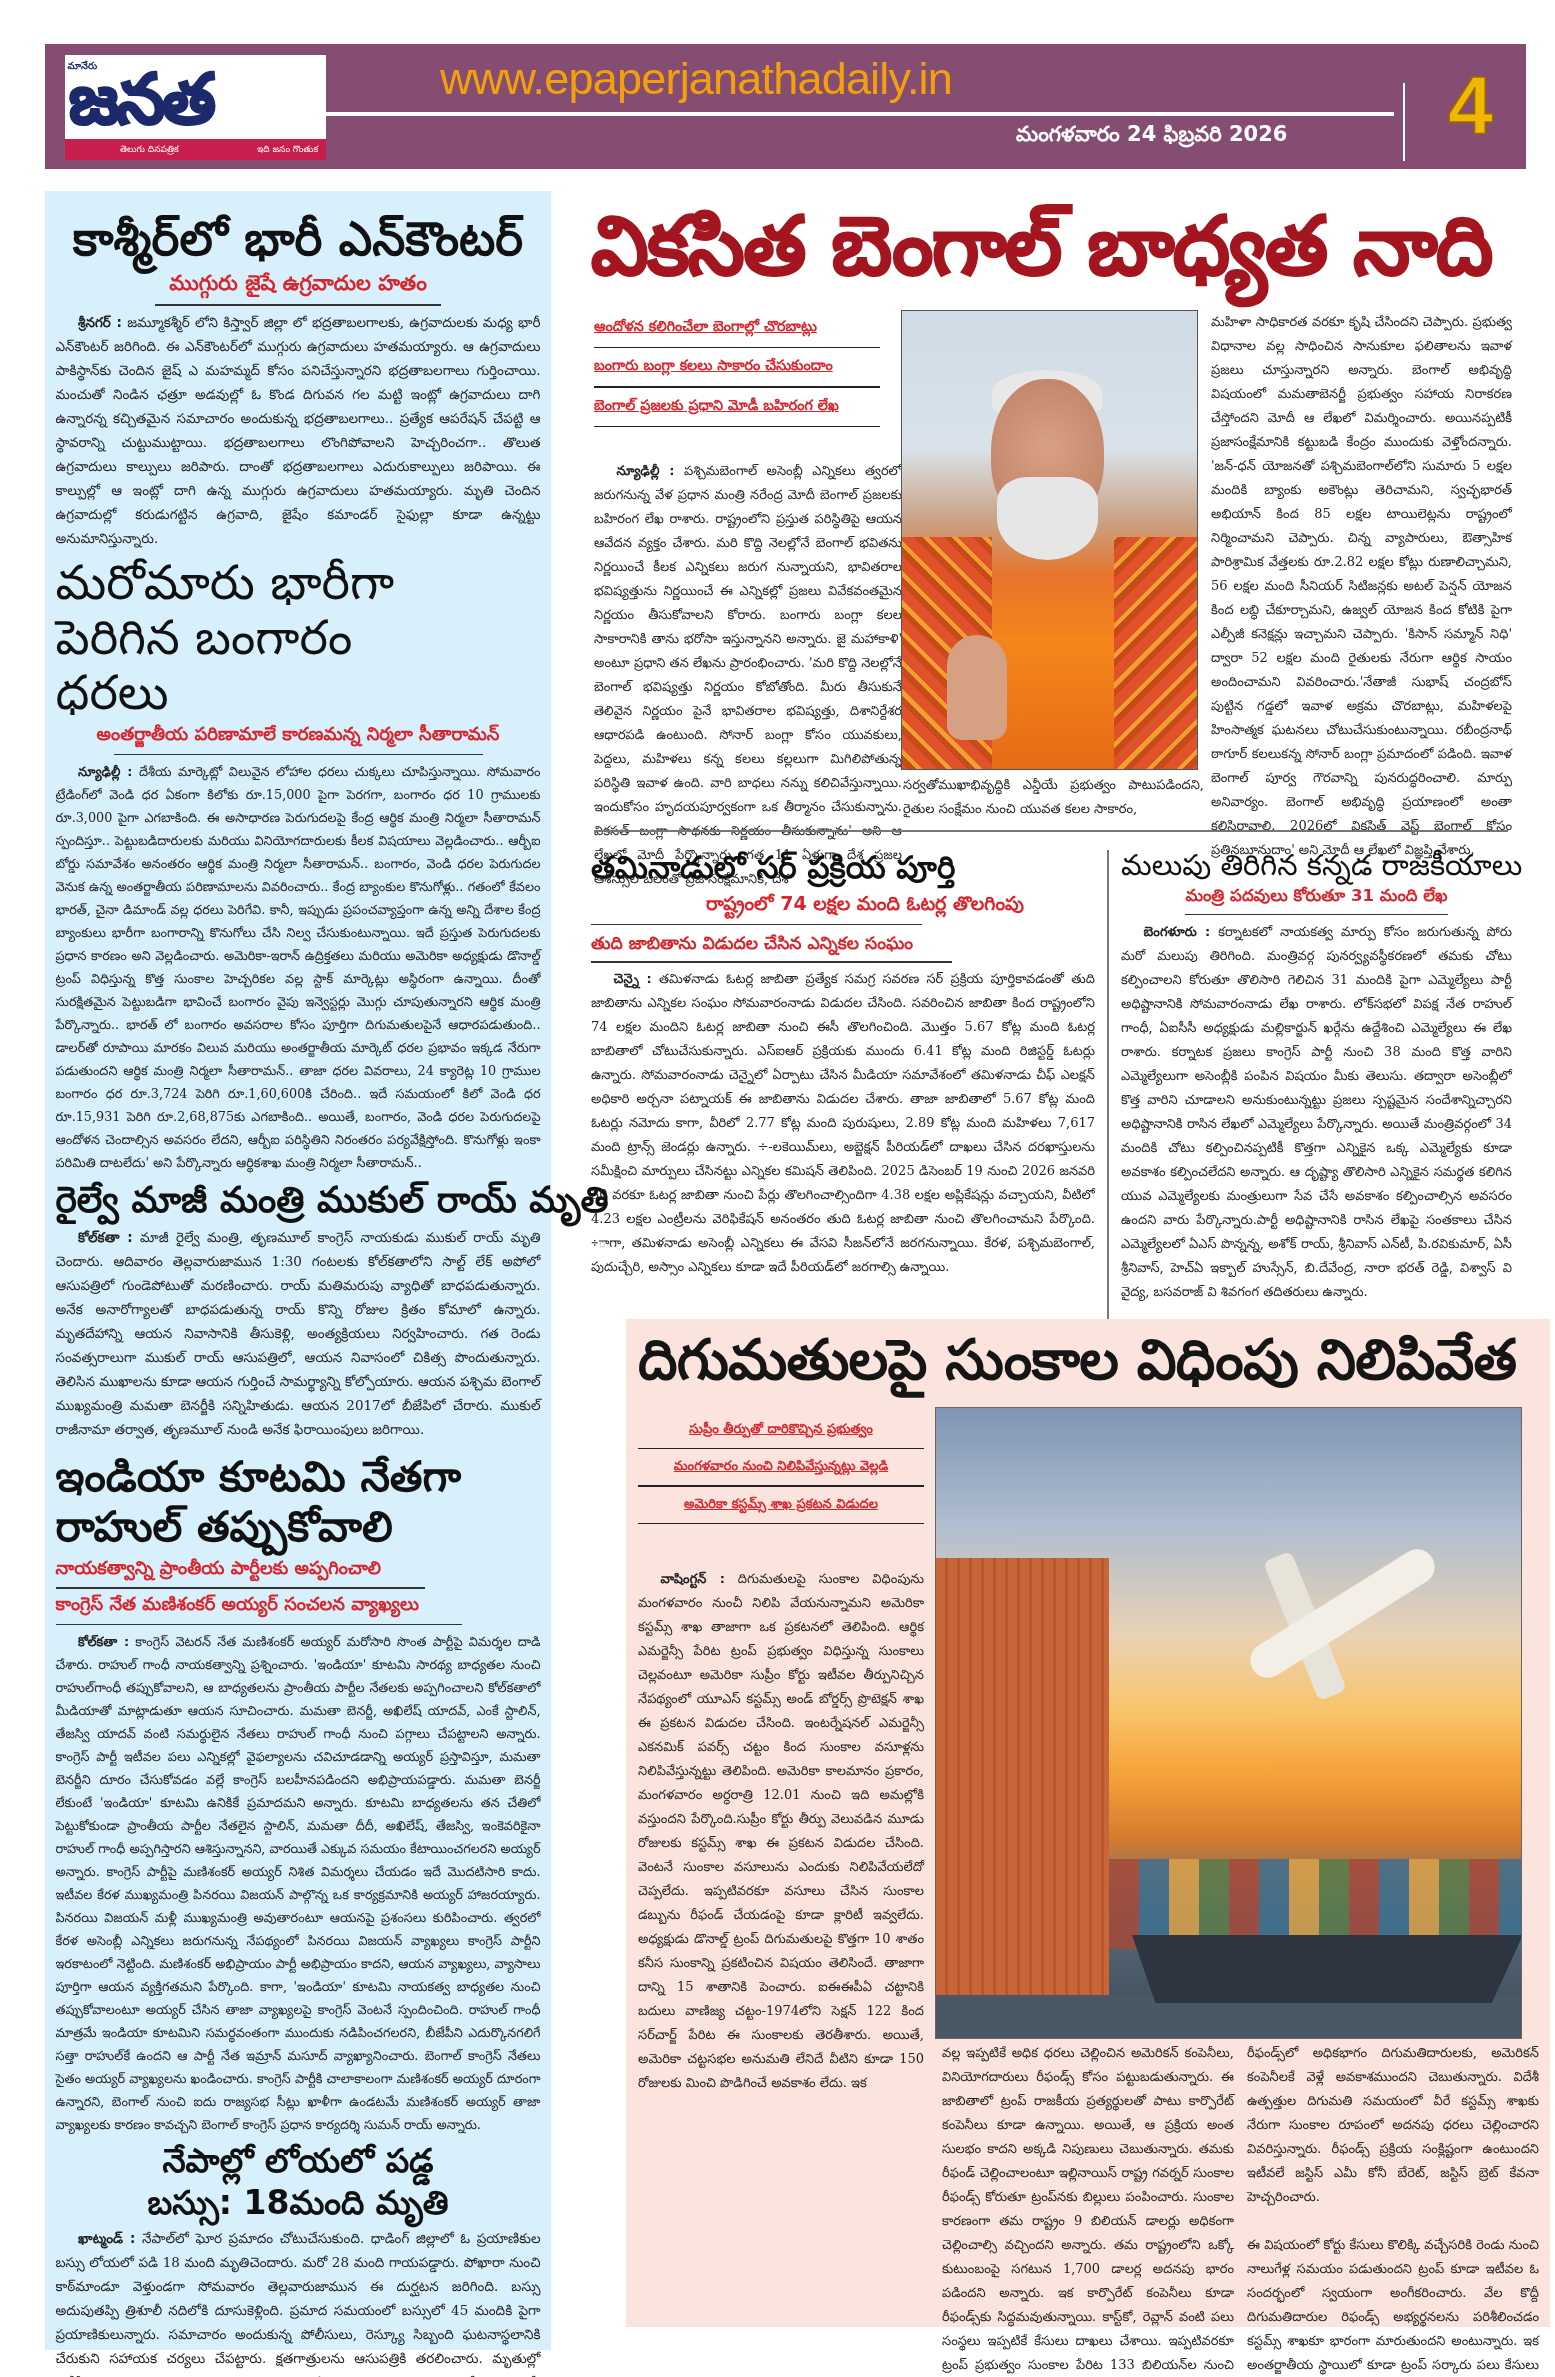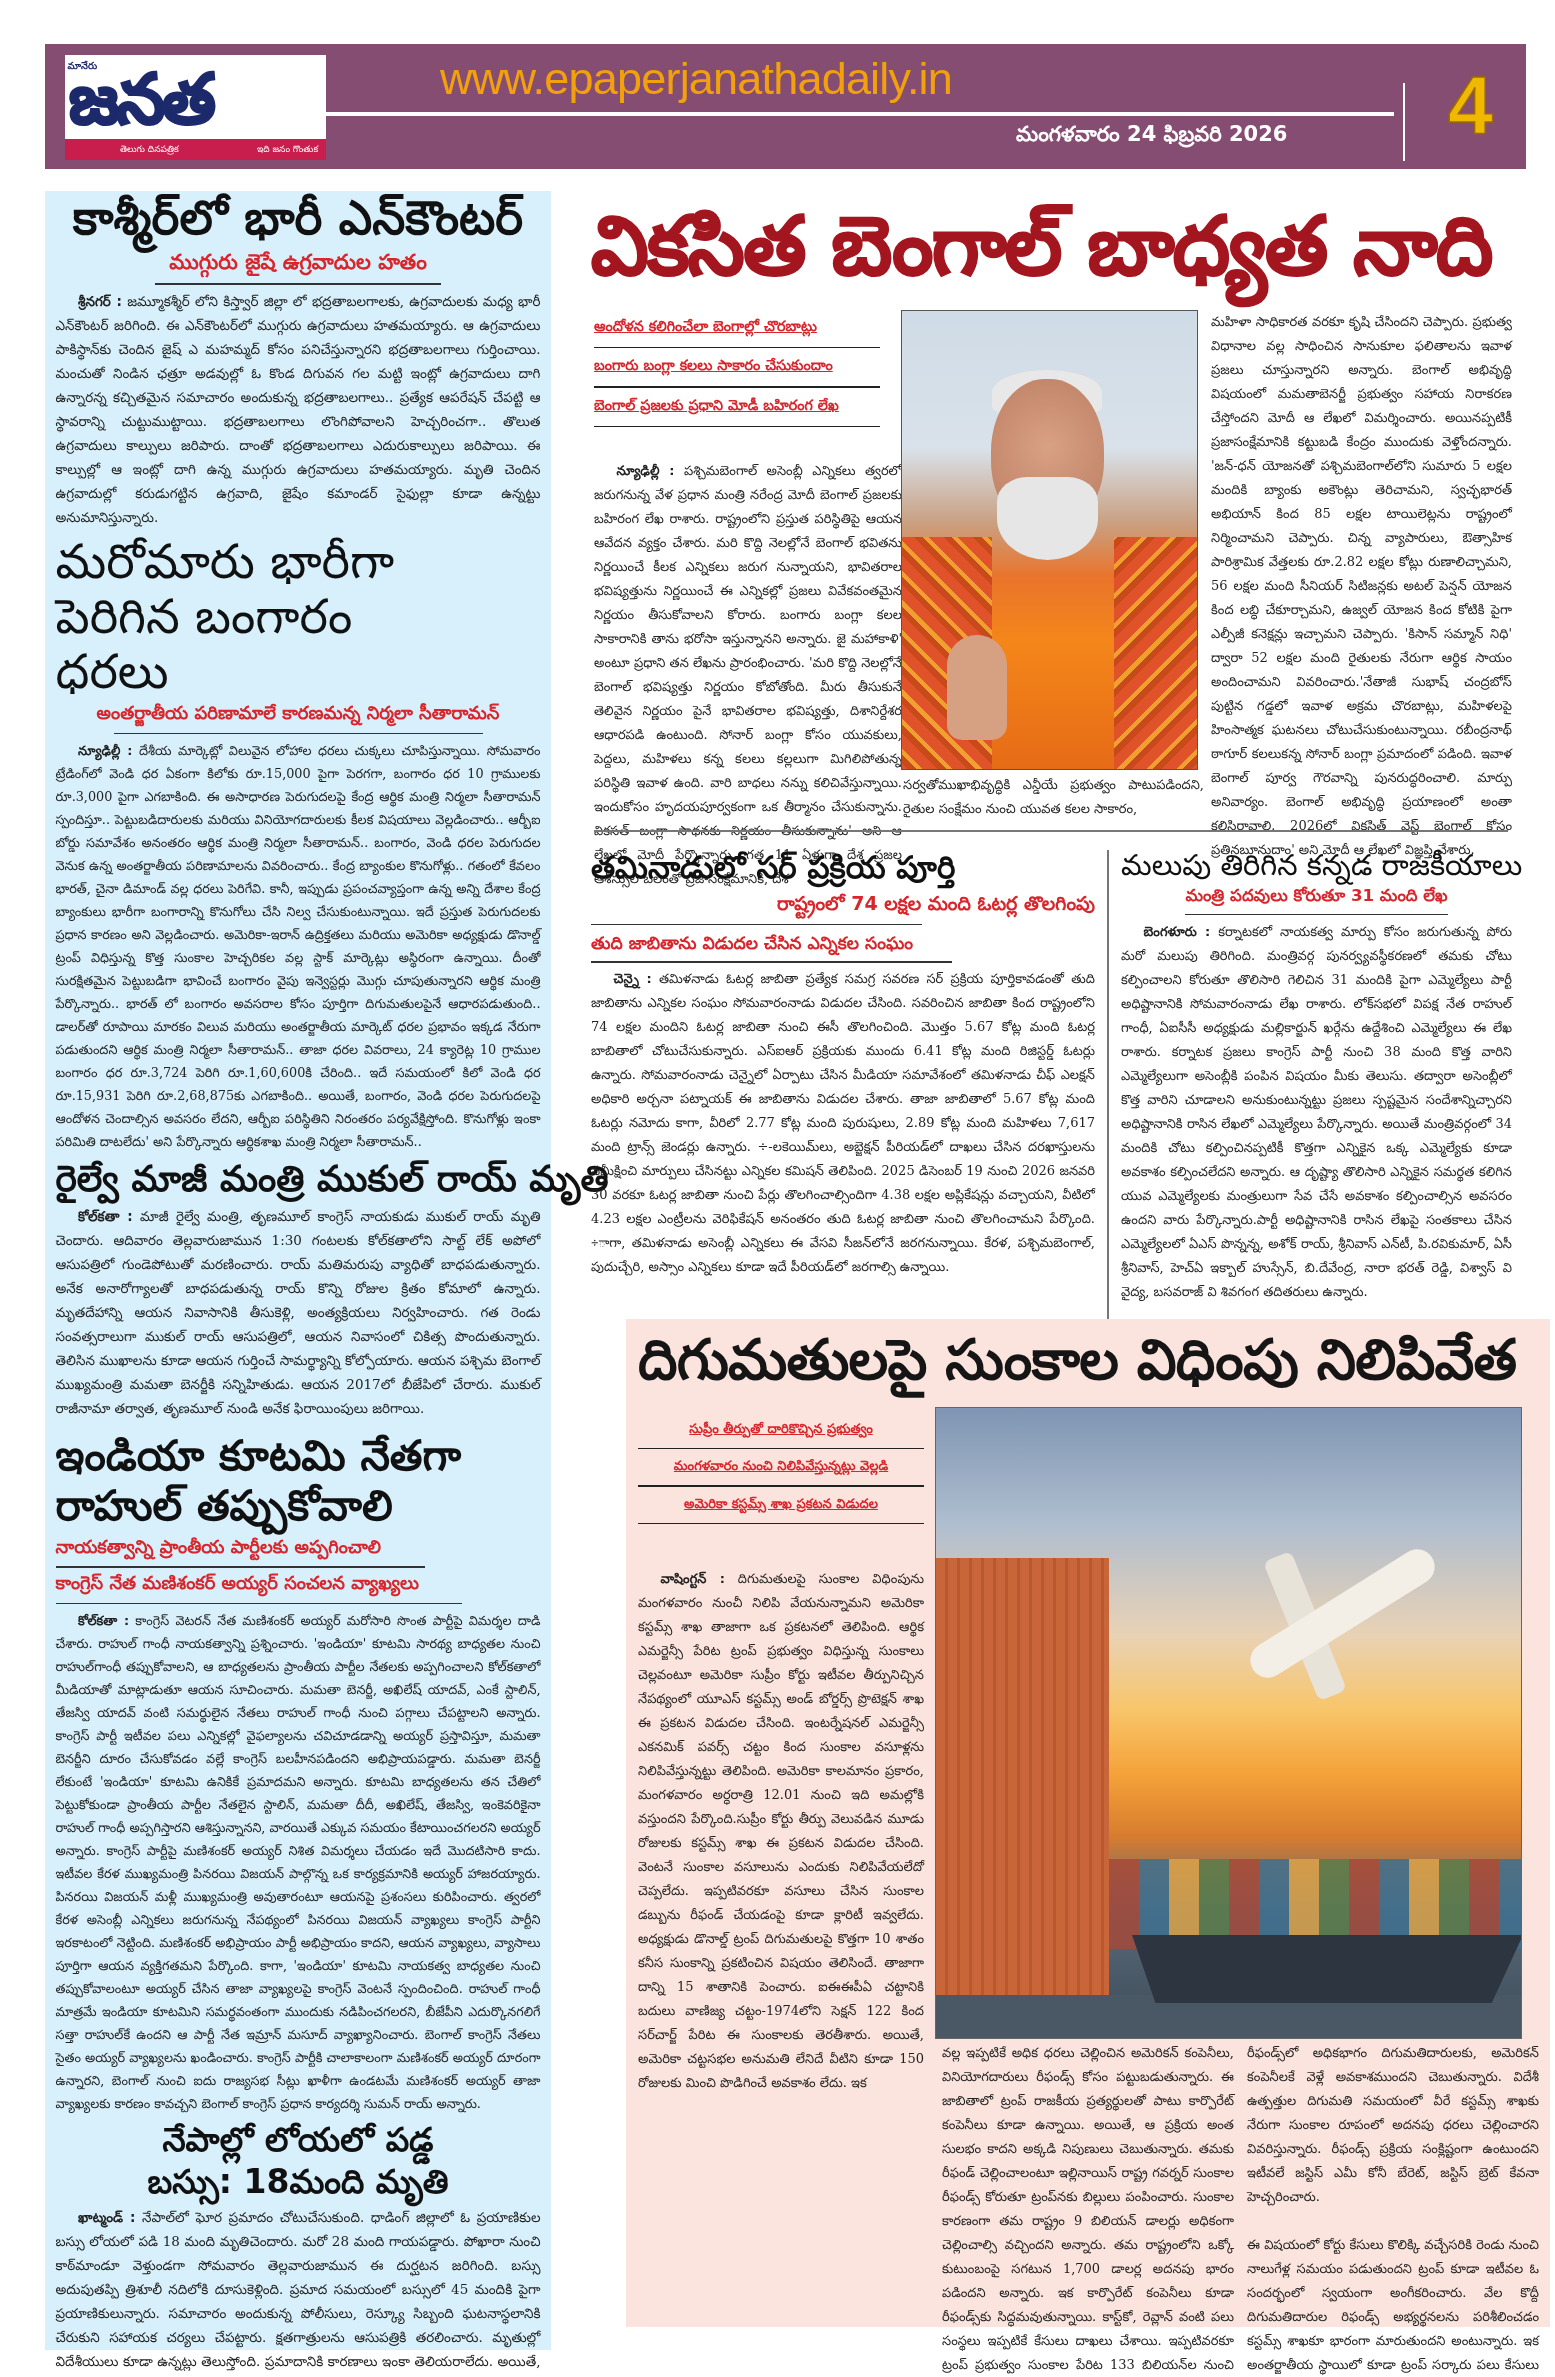--- a/index.html
+++ b/index.html
@@ -84,21 +84,21 @@
   </div>
   <div class="site-url">www.epaperjanathadaily.in</div>
   <div class="mast-rule"></div>
   <div class="mast-vline"></div>
   <div class="mast-date">మంగళవారం 24 ఫిబ్రవరి 2026</div>
   <div class="page-num">4</div>
 </header>
 
 <section class="left-col">
 
-  <article class="story" style="padding-top:2px;">
+  <article class="story" style="padding-top:23px;">
     <h2 class="head-bold" style="font-size:47px; white-space:nowrap; text-align:center;">కాశ్మీర్‌లో భారీ ఎన్‌కౌంటర్</h2>
     <div class="subhead-red" style="font-size:21px; margin-top:7.5px;">ముగ్గురు జైషే ఉగ్రవాదుల హతం</div>
     <div class="rule" style="width:286px;"></div>
     <p class="body-text" style="text-indent:22.6px;"><span class="dateline">శ్రీనగర్ :</span> <span>జమ్మూకశ్మీర్ లోని కిస్త్వార్ జిల్లా లో భద్రతాబలగాలకు, ఉగ్రవాదులకు మధ్య భారీ ఎన్‌కౌంటర్ జరిగింది. ఈ ఎన్‌కౌంటర్‌లో ముగ్గురు ఉగ్రవాదులు హతమయ్యారు. ఆ ఉగ్రవాదులు పాకిస్థాన్‌కు చెందిన జైష్ ఎ మహమ్మద్ కోసం పనిచేస్తున్నారని భద్రతాబలగాలు గుర్తించాయి. మంచుతో నిండిన ఛత్రూ అడవుల్లో ఓ కొండ దిగువన గల మట్టి ఇంట్లో ఉగ్రవాదులు దాగి ఉన్నారన్న కచ్చితమైన సమాచారం అందుకున్న భద్రతాబలగాలు.. ప్రత్యేక ఆపరేషన్ చేపట్టి ఆ స్థావరాన్ని చుట్టుముట్టాయి. భద్రతాబలగాలు లొంగిపోవాలని హెచ్చరించగా.. తొలుత ఉగ్రవాదులు కాల్పులు జరిపారు. దాంతో భద్రతాబలగాలు ఎదురుకాల్పులు జరిపాయి. ఈ కాల్పుల్లో ఆ ఇంట్లో దాగి ఉన్న ముగ్గురు ఉగ్రవాదులు హతమయ్యారు. మృతి చెందిన ఉగ్రవాదుల్లో కరుడుగట్టిన ఉగ్రవాది, జైషేం కమాండర్ సైఫుల్లా కూడా ఉన్నట్టు అనుమానిస్తున్నారు.</span></p>
   </article>
 
   <article class="story" style="margin-top:4.5px;">
     <h2 class="head-bold" style="font-size:48px; font-weight:normal; font-family:'DejaVu Serif',serif; line-height:1.15; width:406px;">మరోమారు భారీగా పెరిగిన బంగారం ధరలు</h2>
     <div class="subhead-red" style="font-size:18px; margin-top:3px;">అంతర్జాతీయ పరిణామాలే కారణమన్న నిర్మలా సీతారామన్</div>
     <div class="rule" style="width:369px;"></div>
@@ -155,21 +155,21 @@
 
 <div class="lead-text-bottom">
   <p class="body-text sm" style="width:301px;">సర్వతోముఖాభివృద్ధికి ఎన్డీయే ప్రభుత్వం పాటుపడిందని, రైతుల సంక్షేమం నుంచి యువత కలల సాకారం,</p>
 </div>
 
 <div class="hsep"></div>
 <div class="vsep"></div>
 
 <article class="tn-story">
   <h2 class="head-bold" style="font-size:31px; white-space:nowrap; line-height:1.4;">తమినాడులో సర్ ప్రక్రియ పూర్తి</h2>
-  <div class="subhead-red" style="font-size:19px; text-align:right; margin-top:3px;margin-left:44px;">రాష్ట్రంలో 74 లక్షల మంది ఓటర్ల తొలగింపు</div>
+  <div class="subhead-red" style="font-size:19px; text-align:center; margin-top:3px;margin-left:44px;">రాష్ట్రంలో 74 లక్షల మంది ఓటర్ల తొలగింపు</div>
   <div class="rule" style="width:331px; margin-left:0;"></div>
   <div class="subhead-red" style="font-size:17.3px; text-align:left; margin-top:7.5px;">తుది జాబితాను విడుదల చేసిన ఎన్నికల సంఘం</div>
   <div class="rule" style="width:361px; margin-left:0;"></div>
   <p class="body-text sm" style="text-indent:22.6px;"><span class="dateline">చెన్నై :</span> <span>తమిళనాడు ఓటర్ల జాబితా ప్రత్యేక సమగ్ర సవరణ సర్ ప్రక్రియ పూర్తికావడంతో తుది జాబితాను ఎన్నికల సంఘం సోమవారంనాడు విడుదల చేసింది. సవరించిన జాబితా కింద రాష్ట్రంలోని 74 లక్షల మందిని ఓటర్ల జాబితా నుంచి ఈసీ తొలగించింది. మొత్తం 5.67 కోట్ల మంది ఓటర్ల బాబితాలో చోటుచేసుకున్నారు. ఎస్ఐఆర్ ప్రక్రియకు ముందు 6.41 కోట్ల మంది రిజిస్టర్డ్ ఓటర్లు ఉన్నారు. సోమవారంనాడు చెన్నైలో ఏర్పాటు చేసిన మీడియా సమావేశంలో తమిళనాడు చీఫ్ ఎలక్షన్ అధికారి అర్చనా పట్నాయక్ ఈ జాబితాను విడుదల చేశారు. తాజా జాబితాలో 5.67 కోట్ల మంది ఓటర్లు నమోదు కాగా, వీరిలో 2.77 కోట్ల మంది పురుషులు, 2.89 కోట్ల మంది మహిళలు 7,617 మంది ట్రాన్స్ జెండర్లు ఉన్నారు. ÷-లకెయిమ్‌లు, అబ్జెక్షన్ పీరియడ్‌లో దాఖలు చేసిన దరఖాస్తులను సమీక్షించి మార్పులు చేసినట్టు ఎన్నికల కమిషన్ తెలిపింది. 2025 డిసెంబర్ 19 నుంచి 2026 జనవరి 30 వరకూ ఓటర్ల జాబితా నుంచి పేర్లు తొలగించాల్సిందిగా 4.38 లక్షల అప్లికేషన్లు వచ్చాయని, వీటిలో 4.23 లక్షల ఎంట్రీలను వెరిఫికేషన్ అనంతరం తుది ఓటర్ల జాబితా నుంచి తొలగించామని పేర్కొంది. ÷ాగా, తమిళనాడు అసెంబ్లీ ఎన్నికలు ఈ వేసవి సీజన్‌లోనే జరగనున్నాయి. కేరళ, పశ్చిమబెంగాల్, పుదుచ్చేరి, అస్సాం ఎన్నికలు కూడా ఇదే పీరియడ్‌లో జరగాల్సి ఉన్నాయి.</span></p>
 </article>
 
 <article class="ka-story">
   <h2 class="head-bold" style="font-size:29px; font-weight:normal; white-space:nowrap; text-align:center;">మలుపు తిరిగిన కన్నడ రాజకీయాలు</h2>
   <div class="subhead-red" style="font-size:16.6px; margin-top:6px;">మంత్రి పదవులు కోరుతూ 31 మంది లేఖ</div>
   <div class="rule" style="width:263px;"></div>

